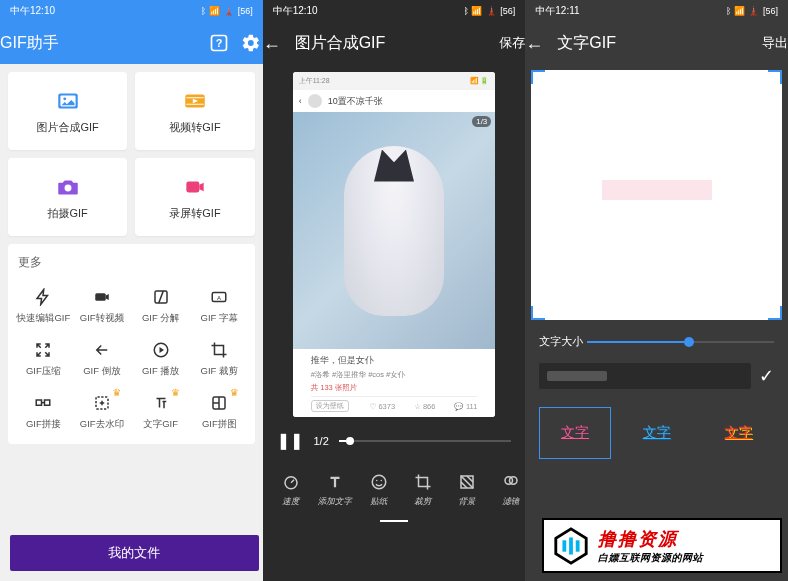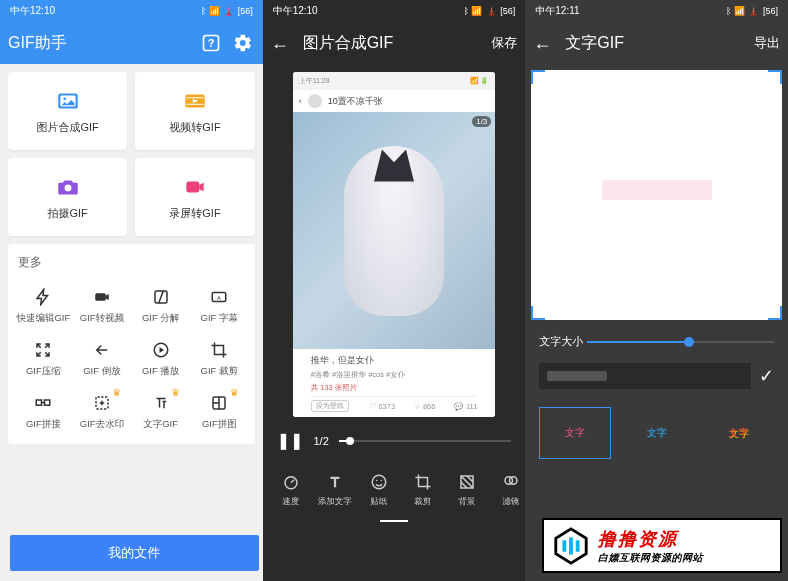--- a/index.html
+++ b/index.html
@@ -11,21 +11,21 @@
   .s3 { background: #3a3a3a; }
 
   
   .statusbar { height: 22px; display: flex; justify-content: space-between; align-items: center; padding: 0 10px; font-size: 10px; }
   .sb-blue { background: #3b92f5; color: #fff; }
   .sb-dark { background: #2a2a2a; color: #fff; }
   .sb-dark3 { background: #3a3a3a; color: #fff; }
   .sb-icons { display: flex; gap: 3px; align-items: center; font-size: 9px; }
 
   
-  .appbar { height: 42px; display: flex; align-items: center; padding: 0 8px; color: #fff; }
+  .appbar { height: 42px; display: flex; align-items: center; padding: 0 0; color: #fff; }
   .ab-blue { background: #3b92f5; }
   .ab-dark { background: #2a2a2a; }
   .ab-dark3 { background: #3a3a3a; }
   .appbar-title { font-size: 16px; font-weight: 500; flex: 1; }
   .appbar-back { margin-right: 14px; font-size: 18px; }
   .appbar-action { font-size: 13px; margin-left: 8px; }
   .icon-btn { width: 24px; height: 24px; display: flex; align-items: center; justify-content: center; margin-left: 8px; }
 
   
   .s1-body { padding: 8px; }
@@ -35,21 +35,21 @@
   .card-label { font-size: 11px; color: #333; }
 
   .more-section { background: #fff; border-radius: 4px; padding: 10px 6px 6px; }
   .more-title { font-size: 12px; color: #666; padding: 0 4px 8px; }
   .tool-grid { display: flex; flex-wrap: wrap; }
   .tool { width: 25%; display: flex; flex-direction: column; align-items: center; padding: 7px 0; position: relative; }
   .tool-icon { width: 22px; height: 22px; display: flex; align-items: center; justify-content: center; color: #333; margin-bottom: 4px; }
   .tool-label { font-size: 9.5px; color: #555; }
   .crown { position: absolute; top: 2px; right: 10px; color: #f5a623; font-size: 10px; }
 
-  .bottom-btn { position: absolute; bottom: 10px; left: 10px; right: 4px; height: 36px; background: #3b82f6; color: #fff; border-radius: 2px; display: flex; align-items: center; justify-content: center; font-size: 13px; }
+  .bottom-btn { position: absolute; bottom: 10px; left: 10px; right: 4px; height: 36px; background: #4c1d95; color: #fff; border-radius: 2px; display: flex; align-items: center; justify-content: center; font-size: 13px; }
 
   
   .s2-preview { margin: 8px 30px; background: #f3f3f3; border-radius: 3px; height: 345px; overflow: hidden; position: relative; display:flex; flex-direction:column; }
   .pv-top { height: 18px; background: #f3f3f3; display:flex; justify-content:space-between; align-items:center; padding:0 6px; font-size:7px; color:#888; }
   .pv-header { height: 22px; background: #fff; display:flex; align-items:center; padding:0 6px; font-size:9px; color:#444; gap:6px; }
   .pv-img { flex:1; position: relative; background: linear-gradient(135deg,#9cbdd6 0%,#c5d8e5 50%,#a0b8cd 100%); display:flex; align-items:center; justify-content:center; }
   .pv-figure { width:100px; height:170px; background: radial-gradient(ellipse at 50% 20%, #f5f5f8 0%, #e8e8f0 40%, #d0d4dc 100%); border-radius: 50px 50px 40px 40px; position:relative; }
   .pv-figure::before { content:""; position:absolute; top:4px; left:30px; width:40px; height:32px; background:#303038; clip-path: polygon(0 100%,20% 0,50% 40%,80% 0,100% 100%); }
   .pv-badge { position:absolute; top:4px; right:4px; background:rgba(0,0,0,0.5); color:#fff; font-size:8px; padding:1px 4px; border-radius:6px; }
   .pv-meta { background:#fff; padding:5px 18px; color:#555; }
@@ -58,21 +58,21 @@
   .pv-meta-red { font-size:7.5px; color:#d55; margin-bottom:3px; }
   .pv-foot { display:flex; justify-content:space-between; align-items:center; font-size:7.5px; color:#999; border-top:1px solid #eee; padding-top:3px; }
   .pv-foot-right { display:flex; gap:19px; }
 
   .s2-player { display:flex; align-items:center; gap:10px; padding: 6px 14px; color:#fff; font-size:11px; }
   .play-icon { font-size:16px; }
   .prog-track { flex:1; height:2px; background:#555; position:relative; }
   .prog-fill { position:absolute; left:0; top:0; height:2px; width:4%; background:#fff; }
   .prog-thumb { position:absolute; left:4%; top:-3px; width:8px; height:8px; border-radius:50%; background:#fff; }
 
-  .s2-tools { display:flex; padding: 16px 6px 6px; color:#ccc; overflow:hidden; }
+  .s2-tools { display:flex; padding: 16px 6px 6px; color:#ccc; overflow:hidden;font-style:italic; }
   .s2-tool { flex:1; min-width:44px; display:flex; flex-direction:column; align-items:center; gap:4px; }
   .s2-tool-ic { width:20px; height:20px; display:flex; align-items:center; justify-content:center; }
   .s2-tool-lb { font-size:8.5px; }
   .s2-indicator { width:28px; height:2px; background:#fff; margin: 6px auto 4px; }
 
   
   .s3-canvas { margin:6px; height:250px; background:#fff; position:relative; }
   .corner { position:absolute; width:14px; height:14px; border:2px solid #3b92f5; }
   .corner.tl { top:0; left:0; border-right:none; border-bottom:none; }
   .corner.tr { top:0; right:0; border-left:none; border-bottom:none; }
@@ -83,21 +83,21 @@
   .s3-slider-row { padding:8px 14px; color:#fff; font-size:11px; display:flex; align-items:center; gap:4px; }
   .slider { flex:1; height:2px; background:#555; position:relative; }
   .slider-fill { position:absolute; left:0; top:0; height:2px; width:52%; background:#3b92f5; }
   .slider-thumb { position:absolute; left:52%; top:-4px; width:10px; height:10px; border-radius:50%; background:#3b92f5; }
 
   .s3-input-row { display:flex; align-items:center; gap:8px; padding:6px 14px; }
   .s3-input { flex:1; height:26px; background:#2a2a2a; border-radius:2px; display:flex; align-items:center; padding:0 8px; color:#666; font-size:11px; }
   .s3-check { color:#fff; font-size:18px; }
 
   .style-row { display:flex; gap:10px; padding:12px 14px; }
-  .style-box { flex:1; height:52px; display:flex; align-items:center; justify-content:center; font-size:10px; font-weight:500; border:1px solid transparent; }
+  .style-box { flex:1; height:52px; display:flex; align-items:center; justify-content:center; font-size:14px; font-weight:500; border:1px solid transparent;text-decoration:underline; }
   .style-box.active { border:1px solid #3b92f5; }
   .st1 { color:#ff5599; }
   .st2 { color:#3bb0f5; text-shadow:1px 1px 0 #1a5a8a; }
   .st3 { color:#ff3333; text-shadow:1px 1px 0 #ffcc00; }
 
   
   .watermark { position:absolute; bottom:8px; right:6px; width:240px; height:55px; background:#fff; border:2px solid #000; display:flex; align-items:center; padding:4px 8px; gap:8px; }
   .wm-logo { width:38px; height:38px; position:relative; }
   .wm-text { display:flex; flex-direction:column;font-style:italic; }
   .wm-main { font-size:18px; font-weight:700; color:#d00; letter-spacing:2px; }

